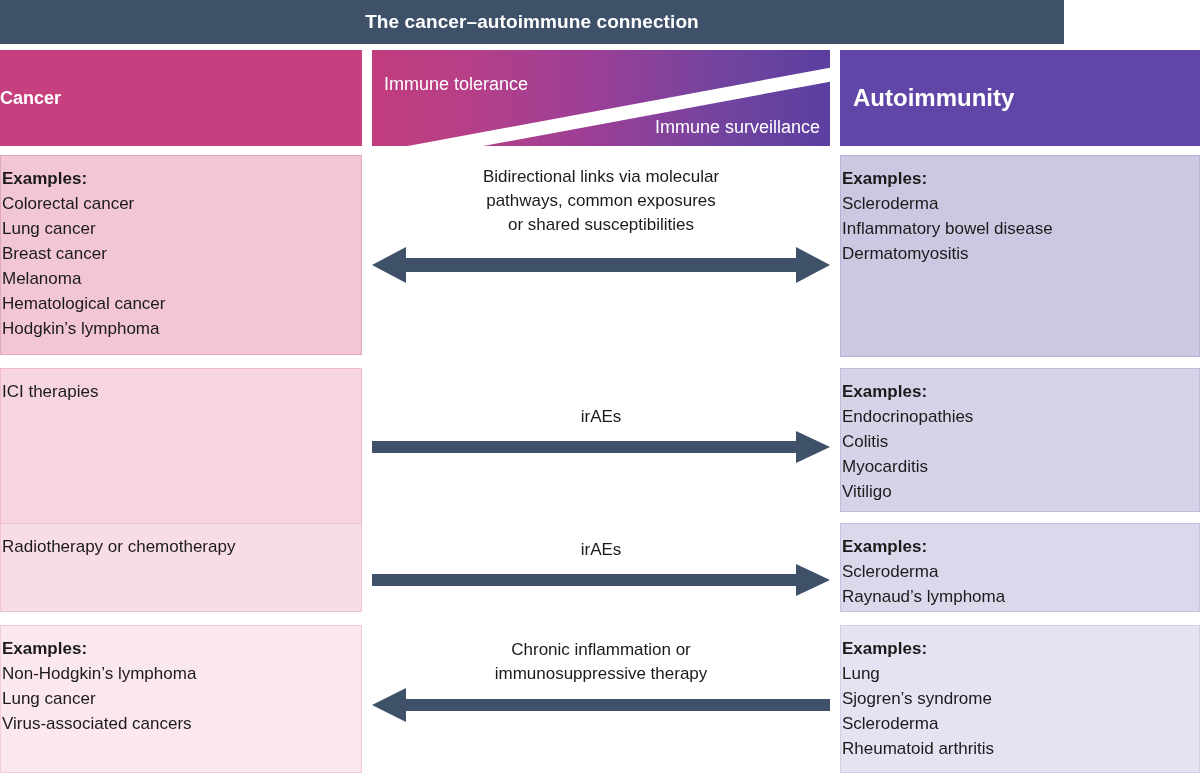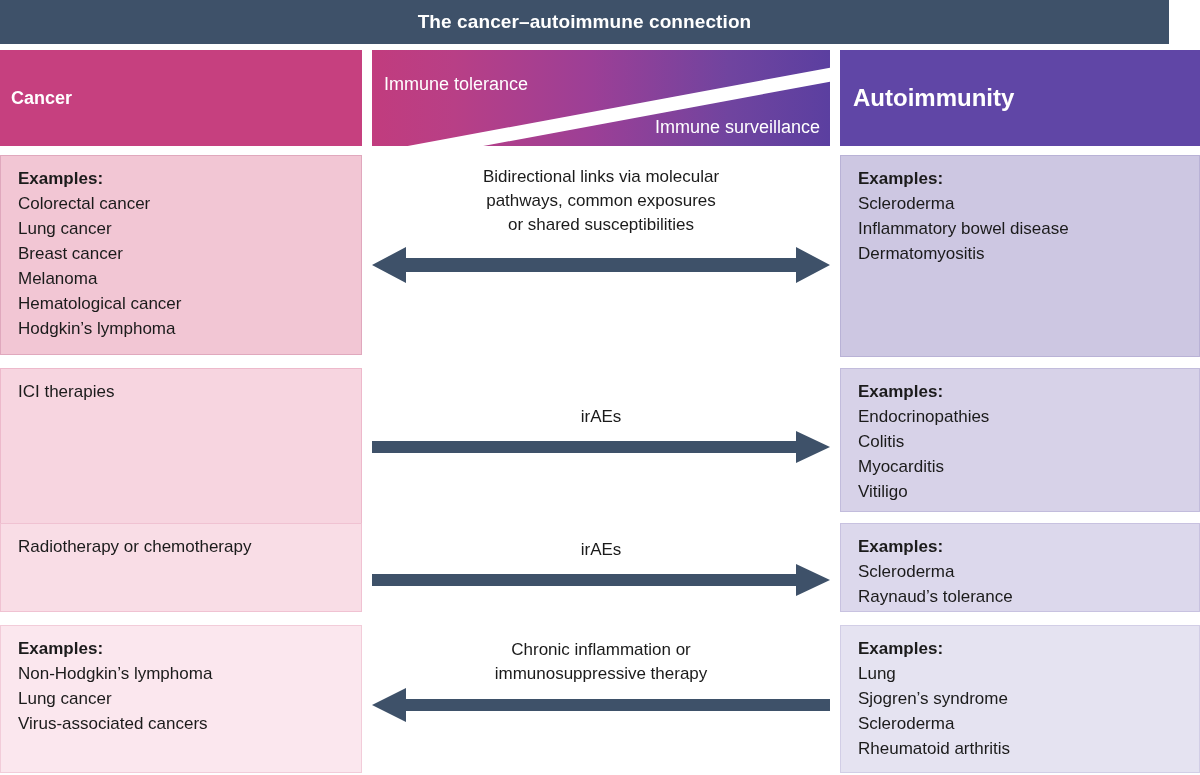--- a/index.html
+++ b/index.html
@@ -18,21 +18,21 @@
     height: 775px;
     background: #ffffff;
     overflow: hidden;
   }
 
   
   .title-bar {
     position: absolute;
     left: 0;
     top: 0;
-    width: 1169px;
+    width: 1064px;
     height: 44px;
     background: #3e5169;
     display: flex;
     align-items: center;
     justify-content: center;
     box-sizing: border-box;
   }
   .title-bar .title-text {
     color: #ffffff;
     font-size: 19px;
@@ -51,21 +51,20 @@
     left: 0;
     width: 362px;
     background: #c6407f;
     display: flex;
     align-items: center;
   }
   .hdr-cancer .hdr-label {
     color: #ffffff;
     font-size: 18px;
     font-weight: bold;
-    padding-left: 11px;
   }
   .hdr-auto {
     left: 840px;
     width: 360px;
     background: #6046a6;
     display: flex;
     align-items: center;
   }
   .hdr-auto .hdr-label {
     color: #ffffff;
@@ -101,21 +100,21 @@
     right: 10px;
     bottom: 8px;
     color: #ffffff;
     font-size: 18px;
   }
 
   
   .box {
     position: absolute;
     box-sizing: border-box;
-    padding: 10px 11px 8px 17px;
+    padding: 10px 11px 8px 1px;
     font-size: 17px;
     line-height: 25px;
     color: #1b1b1b;
   }
   .box .lead {
     font-weight: bold;
     display: block;
   }
   .box .ln { display: block; white-space: nowrap; }
 
@@ -254,21 +253,21 @@
       <div>irAEs</div>
     </div>
     <svg style="position:absolute; left:0; top:26px;" width="458" height="32" viewBox="0 0 458 32">
       <polygon points="0,10 424,10 424,0 458,16 424,32 424,22 0,22" fill="#3e5169"></polygon>
     </svg>
   </div>
 
   <div class="box box-auto atint3" style="left:840px; top:523px; width:360px; height:89px;">
     <span class="lead">Examples:</span>
     <span class="ln">Scleroderma</span>
-    <span class="ln">Raynaud’s tolerance</span>
+    <span class="ln">Raynaud’s lymphoma</span>
   </div>
 
   <div class="box box-cancer tint4" style="left:0px; top:625px; width:362px; height:148px;">
     <span class="lead">Examples:</span>
     <span class="ln">Non-Hodgkin’s lymphoma</span>
     <span class="ln">Lung cancer</span>
     <span class="ln">Virus-associated cancers</span>
   </div>
 
   <div class="arrow-zone" style="top:638px; height:80px;">

